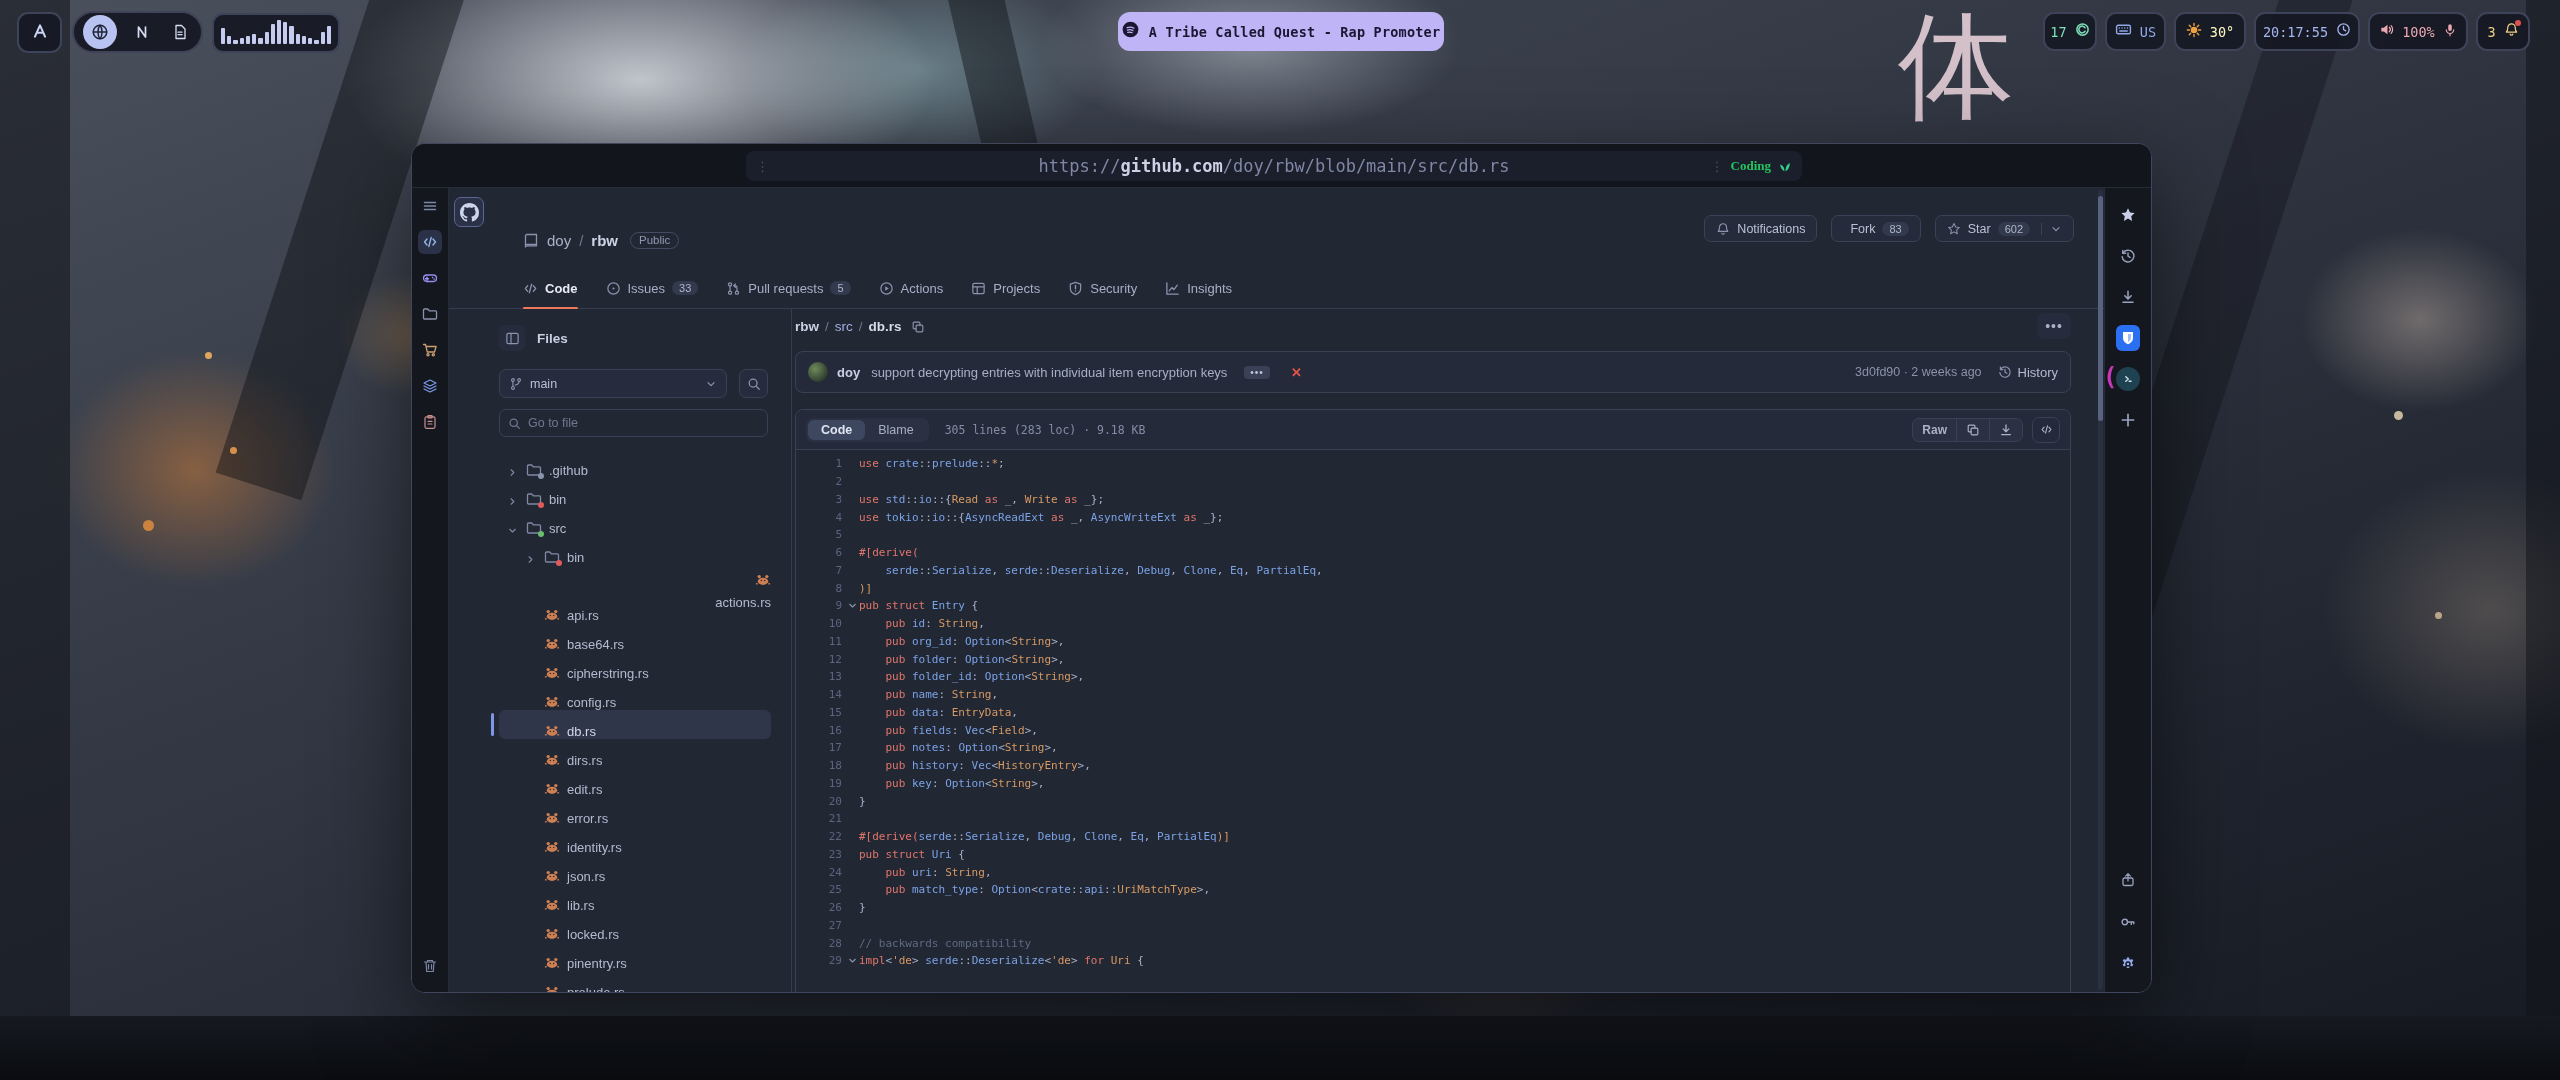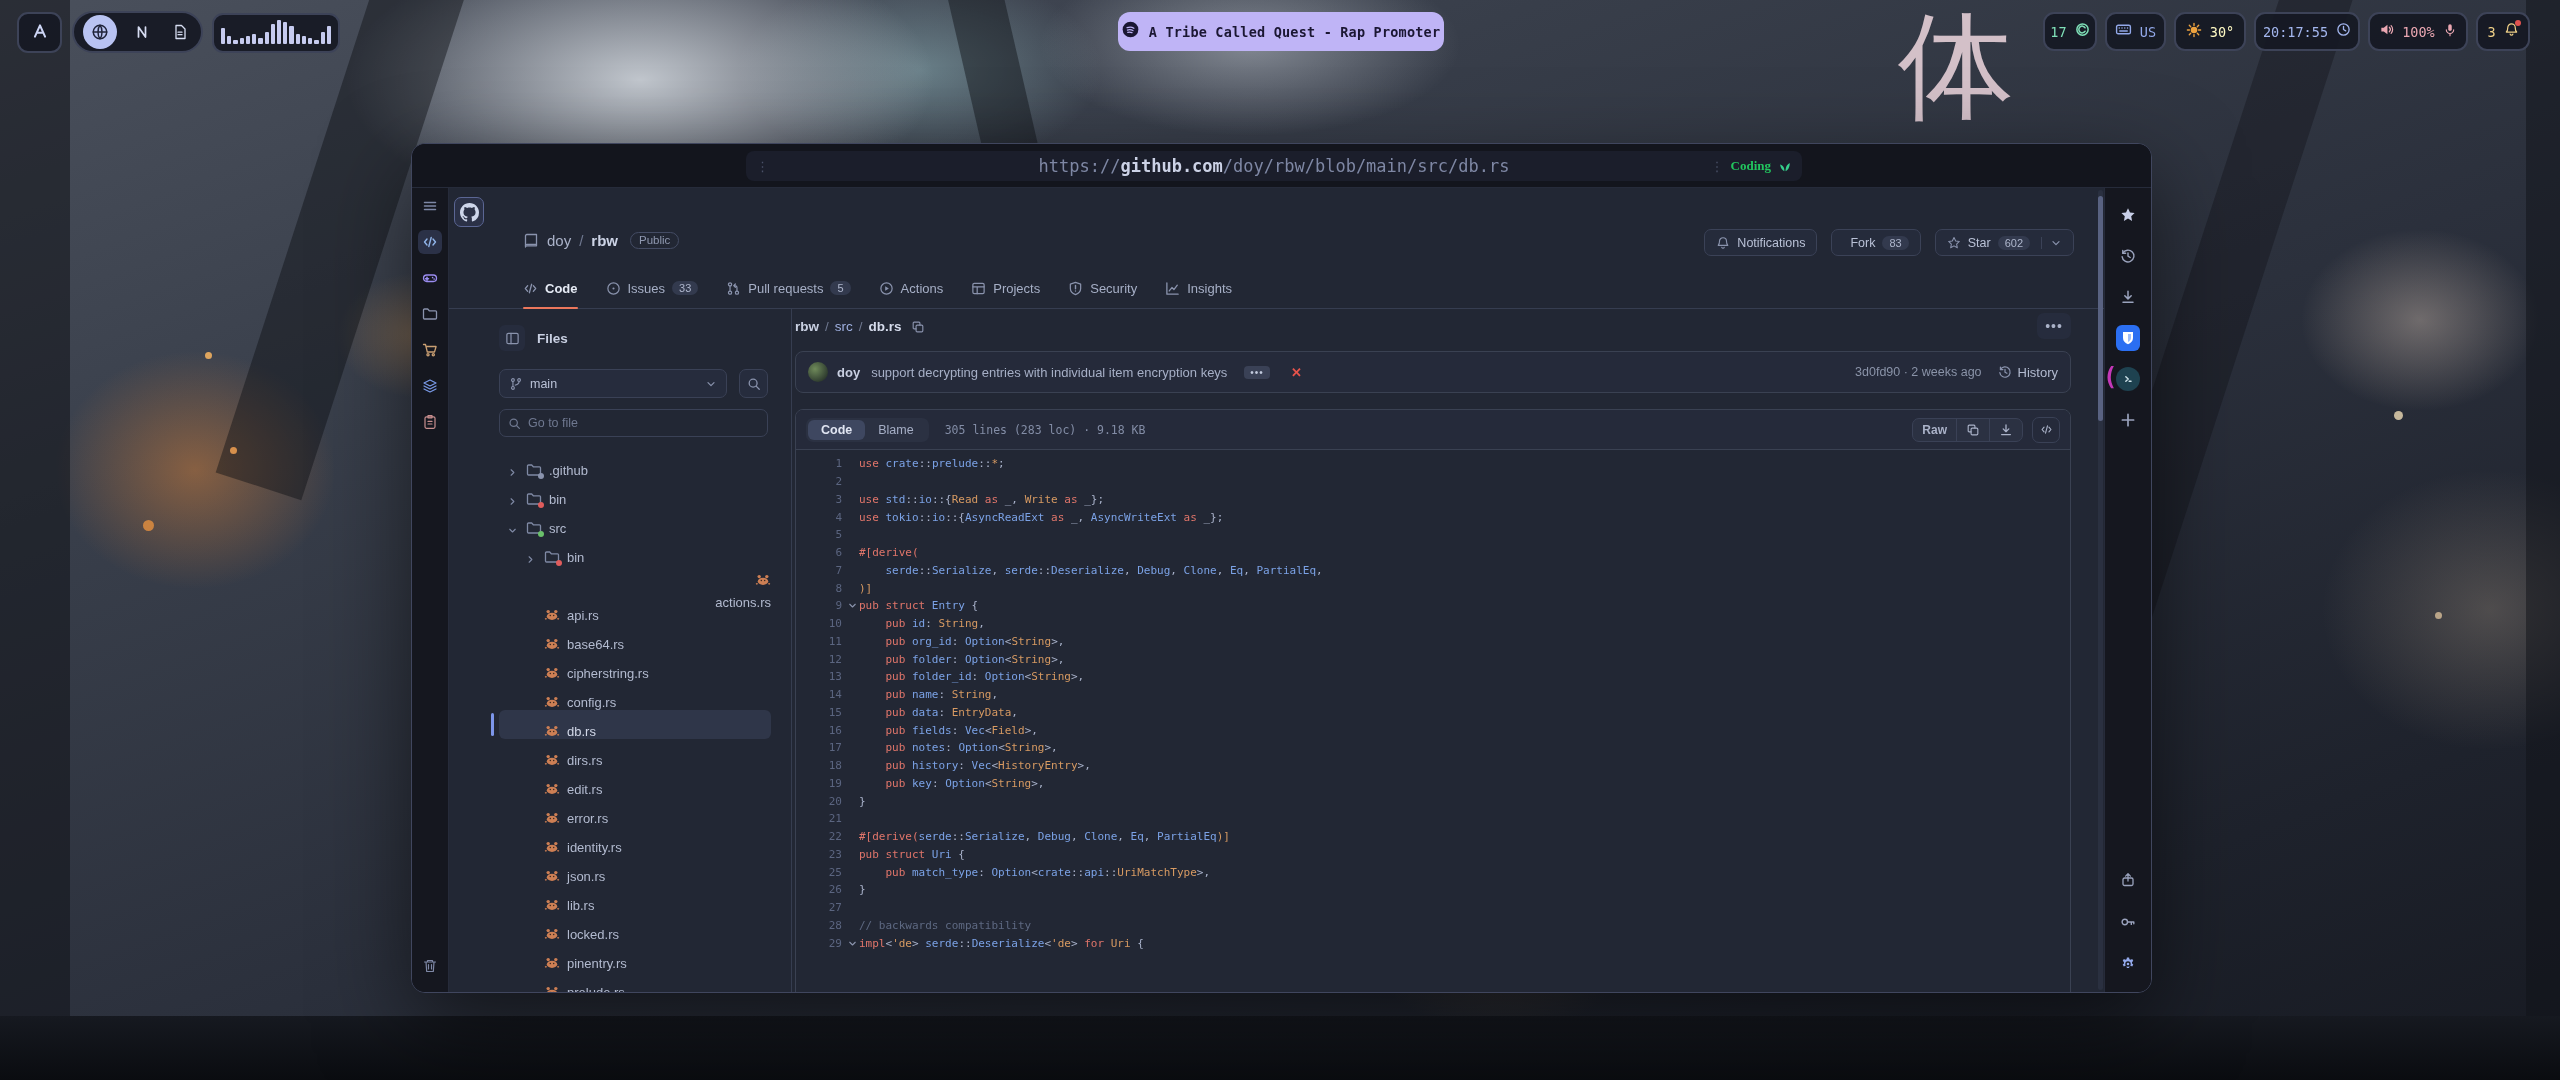--- a/index.html
+++ b/index.html
@@ -84,21 +84,21 @@
   
   #gh { position:relative; flex:1; background:#222734; color:#b9c1d6; overflow:hidden; }
   #gh-logo { position:absolute; left:5px; top:9px; width:30px; height:30px; border-radius:7px;
     background:#2b3147; border:1px solid #5b6694; display:flex; align-items:center; justify-content:center; color:#cdd5ea; }
   #repo-row { position:absolute; left:74px; top:44px; display:flex; align-items:center; gap:8px; }
   #repo-row .owner { font-size:15px; color:#aab2c8; }
   #repo-row .slash { color:#6f7890; font-size:15px; }
   #repo-row .repo { font-size:15px; font-weight:bold; color:#cdd4e6; }
   #visibility-badge { margin-left:4px; font-size:11.5px; color:#8f98b0; border:1px solid #444c64;
     border-radius:999px; padding:1px 8px 2px; }
-  #header-actions { position:absolute; top:41px; right:30px; display:flex; gap:14px; }
+  #header-actions { position:absolute; top:27px; right:30px; display:flex; gap:14px; }
   .hbtn { display:flex; align-items:center; gap:7px; height:27px; padding:0 11px; background:#252b3b;
     border:1px solid #3b4257; border-radius:7px; font-size:12.5px; color:#b9c1d6; }
   .count-pill { background:#333a4e; border-radius:999px; font-size:11px; padding:1px 7px; color:#aeb6cc; }
   .hbtn .caret-seg { margin-left:4px; padding-left:8px; border-left:1px solid #3b4257; color:#8a93ad; display:flex; }
 
   #nav-tabs { position:absolute; left:0; right:0; top:80px; height:41px; padding-left:74px;
     display:flex; gap:28px; align-items:center; border-bottom:1px solid #363d50; }
   .tab { position:relative; display:flex; align-items:center; gap:7px; font-size:13px; color:#a6afc6; height:100%; }
   .tab .ticon { color:#8a93ad; display:flex; }
   .tab.active { color:#e6ebf5; font-weight:bold; }
@@ -1033,20 +1033,25 @@
                   <span class="ln">22</span>
                   <span class="fold"></span>
                   <pre><span class="cs-k">#[derive(</span><span class="cs-i">serde</span><span class="cs-p">::</span><span class="cs-i">Serialize</span><span class="cs-p">, </span><span class="cs-i">Debug</span><span class="cs-p">, </span><span class="cs-i">Clone</span><span class="cs-p">, </span><span class="cs-i">Eq</span><span class="cs-p">, </span><span class="cs-i">PartialEq</span><span class="cs-t">)]</span></pre>
                 </div>
                 <div class="cl">
                   <span class="ln">23</span>
                   <span class="fold"></span>
                   <pre><span class="cs-k">pub struct </span><span class="cs-i">Uri</span><span class="cs-p"> {</span></pre>
                 </div>
                 <div class="cl">
+                  <span class="ln">24</span>
+                  <span class="fold"></span>
+                  <pre><span class="cs-p">    </span><span class="cs-k">pub </span><span class="cs-i">uri</span><span class="cs-p">: </span><span class="cs-t">String</span><span class="cs-p">,</span></pre>
+                </div>
+                <div class="cl">
                   <span class="ln">25</span>
                   <span class="fold"></span>
                   <pre><span class="cs-p">    </span><span class="cs-k">pub </span><span class="cs-i">match_type</span><span class="cs-p">: </span><span class="cs-i">Option</span><span class="cs-p">&lt;</span><span class="cs-i">crate</span><span class="cs-p">::</span><span class="cs-i">api</span><span class="cs-p">::</span><span class="cs-t">UriMatchType</span><span class="cs-p">&gt;,</span></pre>
                 </div>
                 <div class="cl">
                   <span class="ln">26</span>
                   <span class="fold"></span>
                   <pre><span class="cs-p">}</span></pre>
                 </div>
                 <div class="cl">

